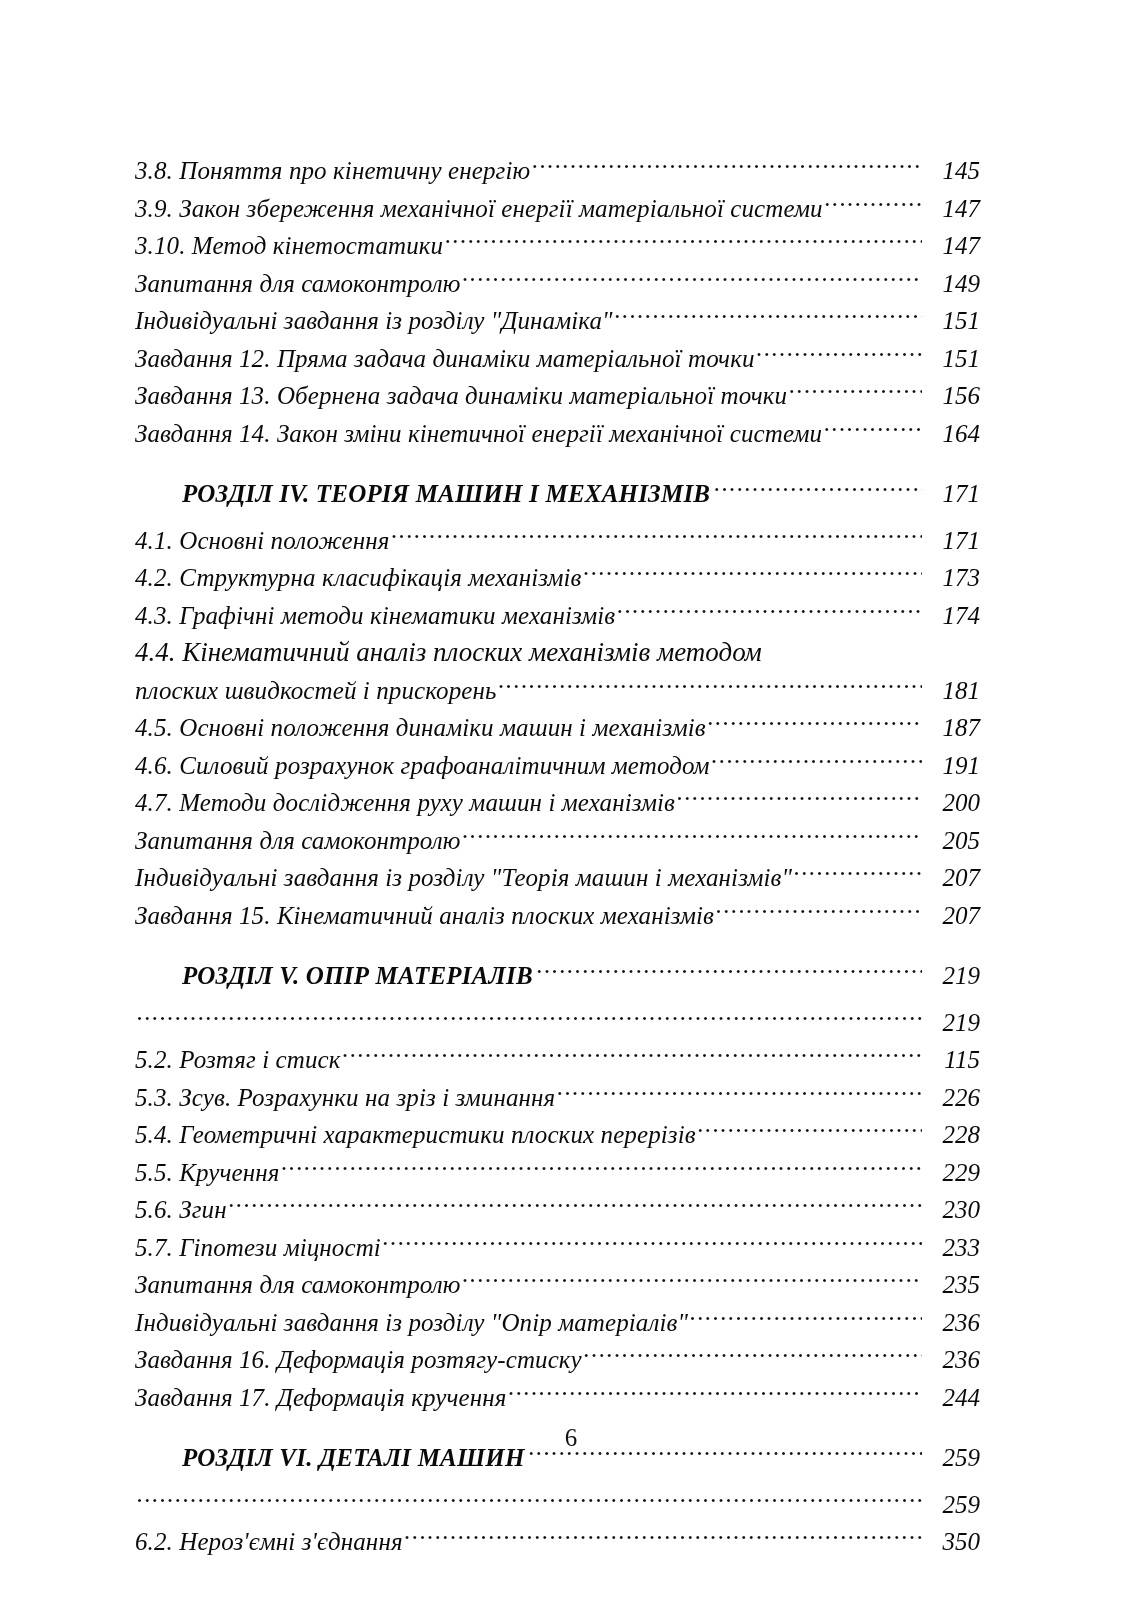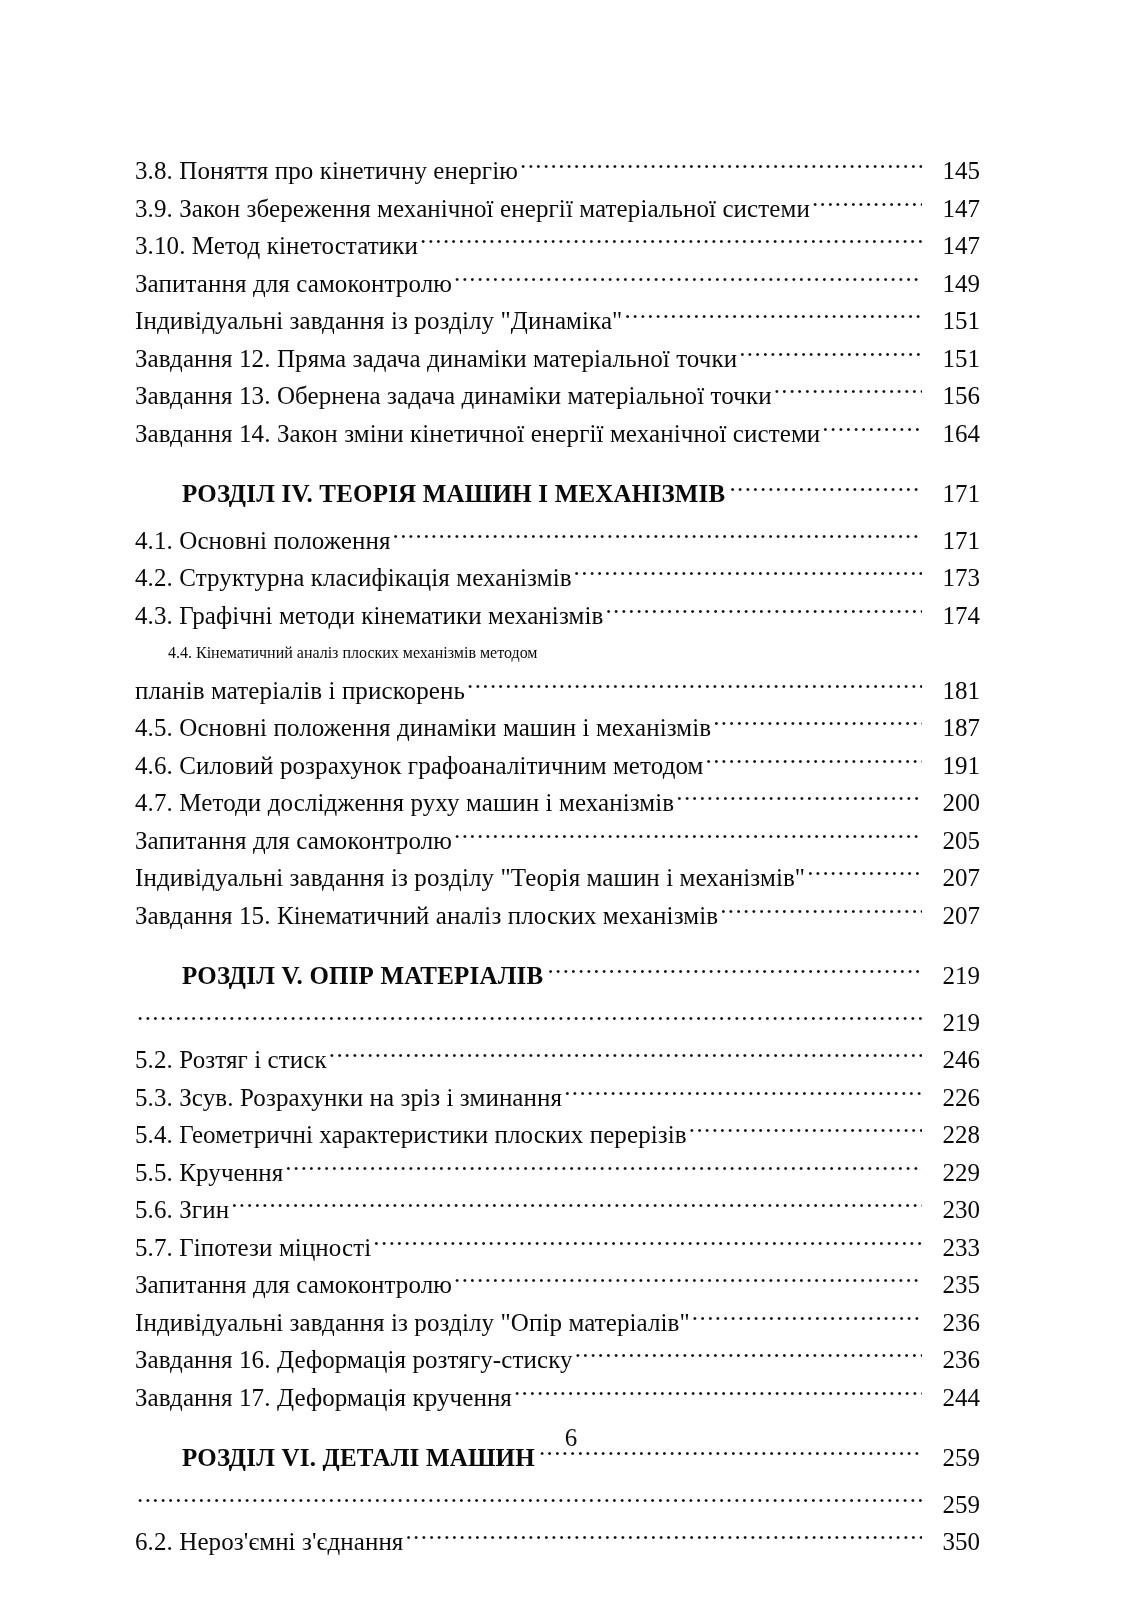--- a/index.html
+++ b/index.html
@@ -23,20 +23,21 @@
     width: 1142px;
     height: 1615px;
     background: #fff;
   }
 
   .toc {
     position: absolute;
     left: 135px;
     top: 152px;
     width: 845px;
+    font-style: italic;
   }
 
   
   .entry {
     display: flex;
     align-items: baseline;
     width: 100%;
     font-size: 25px;
     line-height: 37.5px;
     white-space: nowrap;
@@ -118,24 +119,23 @@
   .section-row .pageno {
     flex: 0 0 auto;
     width: 56px;
     text-align: right;
     font-size: 25px;
     font-weight: normal;
   }
 
   
   .entry-wrap-first {
-    font-size: 16px;
+    font-size: 27px;
     line-height: 37.5px;
     white-space: nowrap;
-    margin-left: 33px;
   }
 
   
   .folio {
     position: absolute;
     top: 1424px;
     left: 0;
     width: 1142px;
     text-align: center;
     font-size: 25px;
@@ -204,21 +204,21 @@
         <span class="leader"></span>
         <span class="pageno">173</span>
       </div>
       <div class="entry">
         <span class="label">4.3. Графічні методи кінематики механізмів</span>
         <span class="leader"></span>
         <span class="pageno">174</span>
       </div>
       <div class="entry-wrap-first">4.4. Кінематичний аналіз плоских механізмів методом</div>
       <div class="entry">
-        <span class="label">планів матеріалів і прискорень</span>
+        <span class="label">плоских швидкостей і прискорень</span>
         <span class="leader"></span>
         <span class="pageno">181</span>
       </div>
       <div class="entry">
         <span class="label">4.5. Основні положення динаміки машин і механізмів</span>
         <span class="leader"></span>
         <span class="pageno">187</span>
       </div>
       <div class="entry">
         <span class="label">4.6. Силовий розрахунок графоаналітичним методом</span>
@@ -251,21 +251,21 @@
         <span class="leader"></span>
         <span class="pageno">219</span>
       </div>
       <div class="entry">
         <span class="leader"></span>
         <span class="pageno">219</span>
       </div>
       <div class="entry">
         <span class="label">5.2. Розтяг і стиск</span>
         <span class="leader"></span>
-        <span class="pageno">246</span>
+        <span class="pageno">115</span>
       </div>
       <div class="entry">
         <span class="label">5.3. Зсув. Розрахунки на зріз і зминання</span>
         <span class="leader"></span>
         <span class="pageno">226</span>
       </div>
       <div class="entry">
         <span class="label">5.4. Геометричні характеристики плоских перерізів</span>
         <span class="leader"></span>
         <span class="pageno">228</span>

